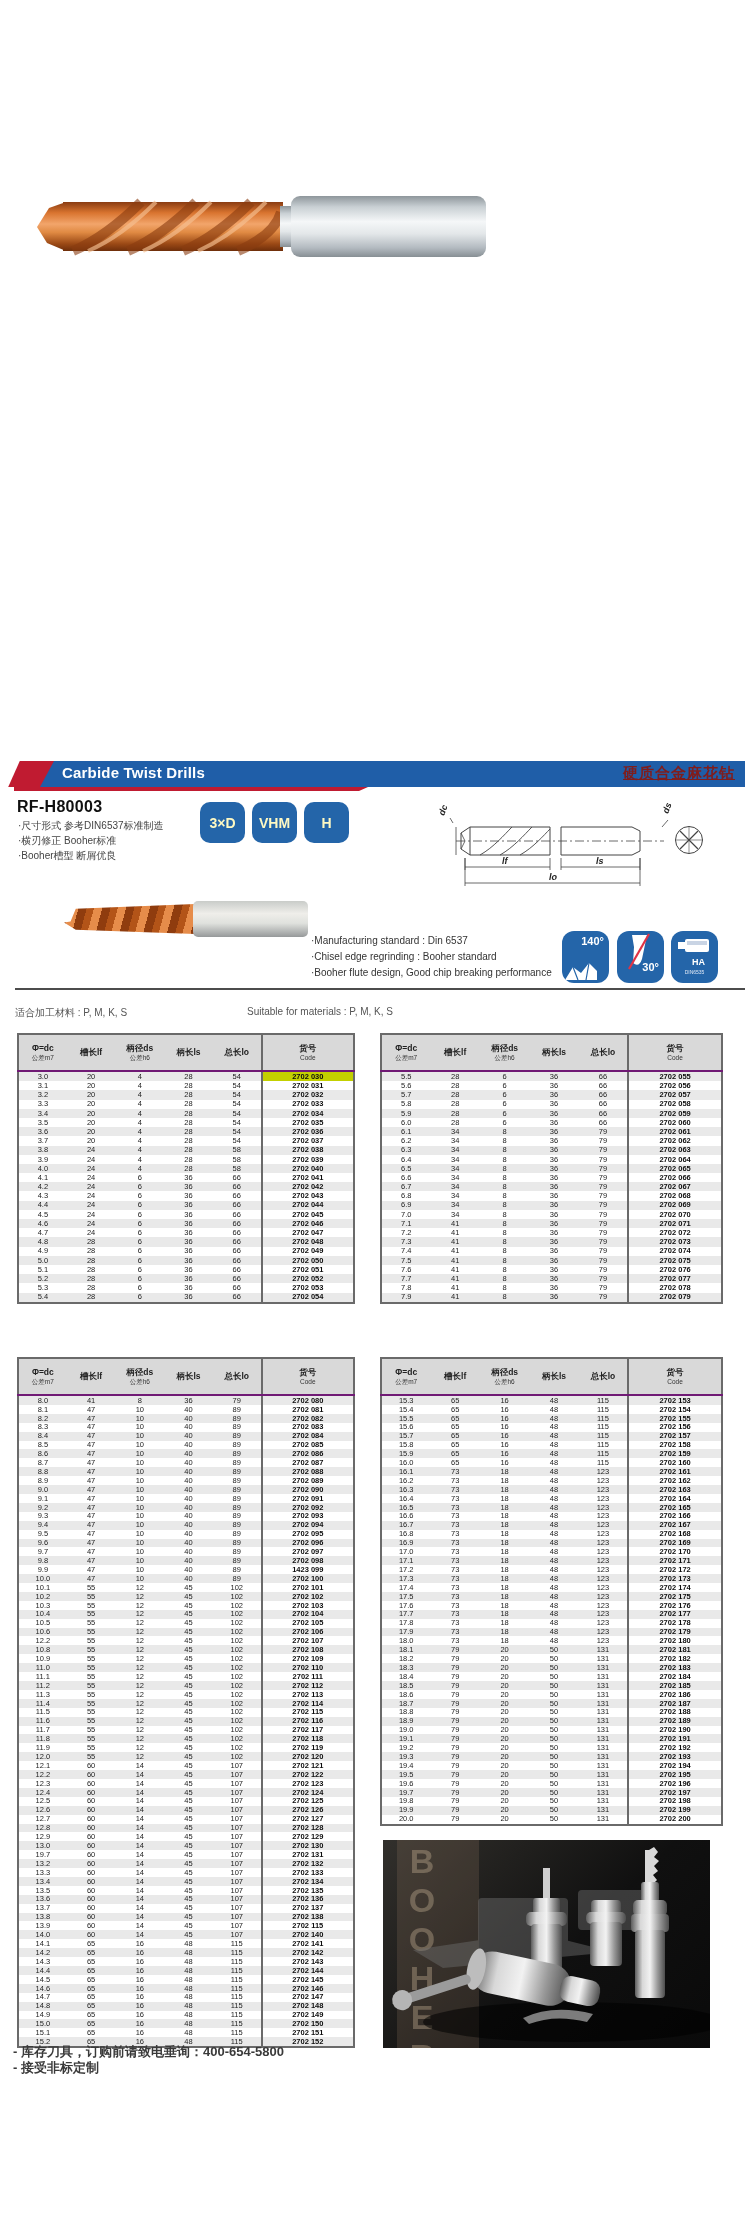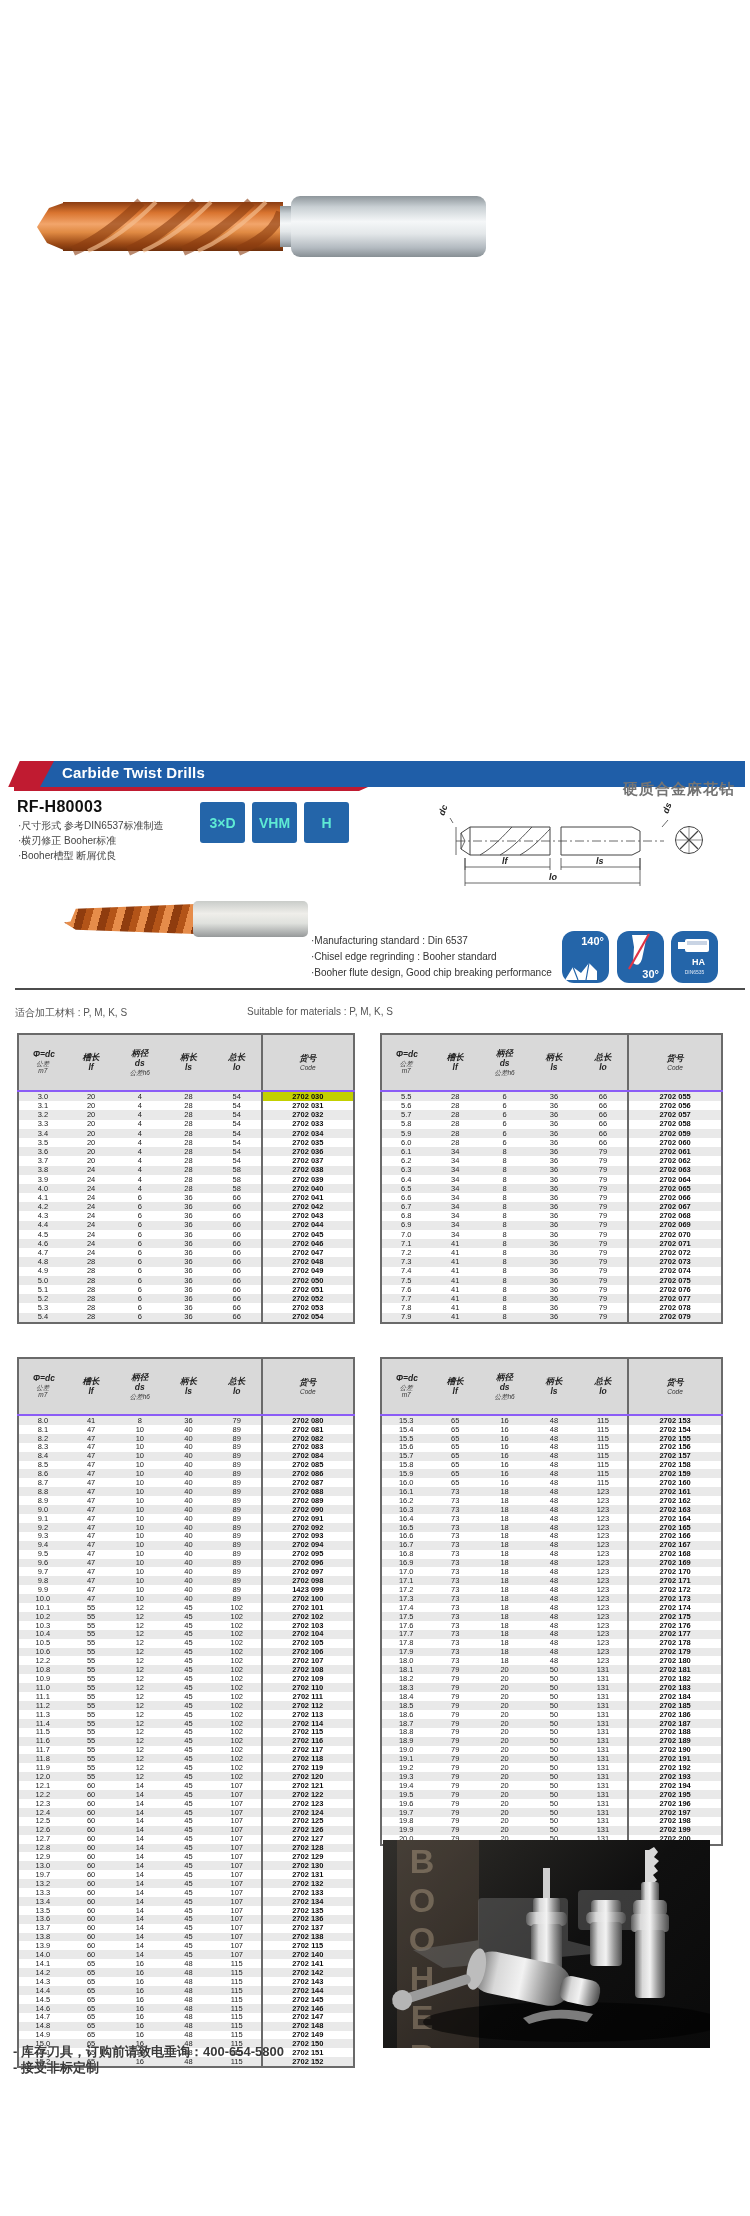--- a/index.html
+++ b/index.html
@@ -8,59 +8,59 @@
 
   
   #big-drill{left:33px;top:194px;width:455px;height:65px;}
 
   
   #header-bar{left:10px;top:760px;width:735px;height:32px;}
   #bar-red-wedge{left:4px;top:1px;width:52px;height:26px;background:var(--red);transform:skewX(-24deg);}
   #bar-blue{left:30px;top:1px;right:0;height:26px;background:var(--blue);clip-path:polygon(14px 0,100% 0,100% 100%,0 100%);}
   #bar-underline{left:4px;top:27px;width:354px;height:4px;background:var(--red);clip-path:polygon(0 0,100% 0,calc(100% - 9px) 100%,0 100%);}
   #bar-title-en{position:absolute;left:52px;top:0;line-height:26px;color:#fff;font-weight:bold;font-size:15px;letter-spacing:.2px;}
-  #bar-title-zh{position:absolute;right:10px;top:16px;line-height:26px;color:#737373;font-weight:bold;font-size:15px;letter-spacing:1px;}
+  #bar-title-zh{position:absolute;right:10px;top:0;line-height:26px;color:#7f1d1d;font-weight:bold;font-size:15px;letter-spacing:1px;text-decoration:underline;}
 
   
   #model{left:17px;top:798px;font-size:16px;font-weight:bold;color:#101010;letter-spacing:.3px;}
   #bullets{left:18px;top:818px;font-size:10px;color:#444;line-height:15px;}
-  .size-badge{width:45px;height:41px;border-radius:3px;background:var(--badge_blue);color:#5eead4;font-weight:bold;font-size:14px;display:flex;align-items:center;justify-content:center;top:802px;}
+  .size-badge{width:45px;height:41px;border-radius:10px;background:var(--badge_blue);color:#fef9c3;font-weight:bold;font-size:14px;display:flex;align-items:center;justify-content:center;top:802px;}
   #size-badge-0{left:200px;} #size-badge-1{left:252px;} #size-badge-2{left:304px;}
 
   #tech-drawing{left:436px;top:800px;width:280px;height:96px;}
   .dim{font-size:9px;font-weight:bold;font-style:italic;fill:#222;}
 
   
   #mini-drill{left:64px;top:901px;width:244px;height:36px;}
   #mini-flute{position:absolute;left:0;top:3px;width:131px;height:30px;
     background:repeating-linear-gradient(105deg,#b35418 0 7px,#e68c4a 7px 15px,#8f3c0e 15px 23px);
     clip-path:polygon(5% 58%,9% 16%,100% 0%,100% 100%,9% 86%,0% 62%);}
   #mini-shank{position:absolute;left:129px;top:0;width:115px;height:36px;border-radius:5px;
     background:linear-gradient(180deg,#c9ccc9,#efeeea 35%,#dfe1dd 62%,#96999a);}
 
   
   #features{left:311px;top:933px;font-size:10px;color:#333;line-height:16px;}
   .spec-badge{width:47px;height:52px;border-radius:12px;background:var(--badge_blue);top:931px;color:#fff;overflow:hidden;}
   #spec-badge-0{left:562px;} #spec-badge-1{left:617px;} #spec-badge-2{left:671px;}
   .sb-label{position:absolute;font-weight:bold;font-size:11px;}
   #spec-badge-0 .sb-label{right:5px;top:4px;text-align:right;}
-  #spec-badge-1 .sb-label{right:5px;bottom:3px;}
+  #spec-badge-1 .sb-label{right:5px;bottom:10px;}
   #spec-badge-2 .sb-label{left:0;right:0;top:26px;text-align:center;font-size:9px;margin-left:8px;}
   .sb-sub{position:absolute;left:0;right:0;top:38px;text-align:center;font-size:5px;color:#dfe8f5;}
 
   
   #divider{left:15px;top:988px;width:730px;height:2px;background:#4c4c4c;}
   #materials-zh{left:15px;top:1006px;font-size:10px;color:#555;}
   #materials-en{left:247px;top:1006px;font-size:10px;color:#555;}
 
   
   .spec-table{position:absolute;border-collapse:collapse;table-layout:fixed;background:#fff;
     border:2px solid #6a6a6a;font-size:7.5px;color:#222;}
   .spec-table th{background:var(--table_header_bg);font-weight:bold;font-size:8.5px;height:27px;
-    border-bottom:2px solid #8b5cf6;padding:14px;line-height:1.15;font-style:italic;}
+    border-bottom:2px solid #701a75;padding:4px;line-height:1.15;}
   .spec-table th .sub{display:block;font-weight:normal;font-size:6.5px;color:#333;}
   .spec-table td{text-align:center;padding:0;line-height:1;}
   .spec-table tr:nth-child(odd) td{background:var(--row_alt);}
   .spec-table td.code,.spec-table th.code{border-left:2px solid #6a6a6a;}
   .spec-table td.code{font-weight:bold;color:#0d0d0d;}
   .spec-table td.hl{background:var(--highlight) !important;}
   .t-lg td{height:9.2px;} .t-sm td{height:8.92px;}
   #table-0{left:17px;top:1033px;width:338px;}
   #table-1{left:380px;top:1033px;width:343px;}
   #table-2{left:17px;top:1357px;width:338px;}

